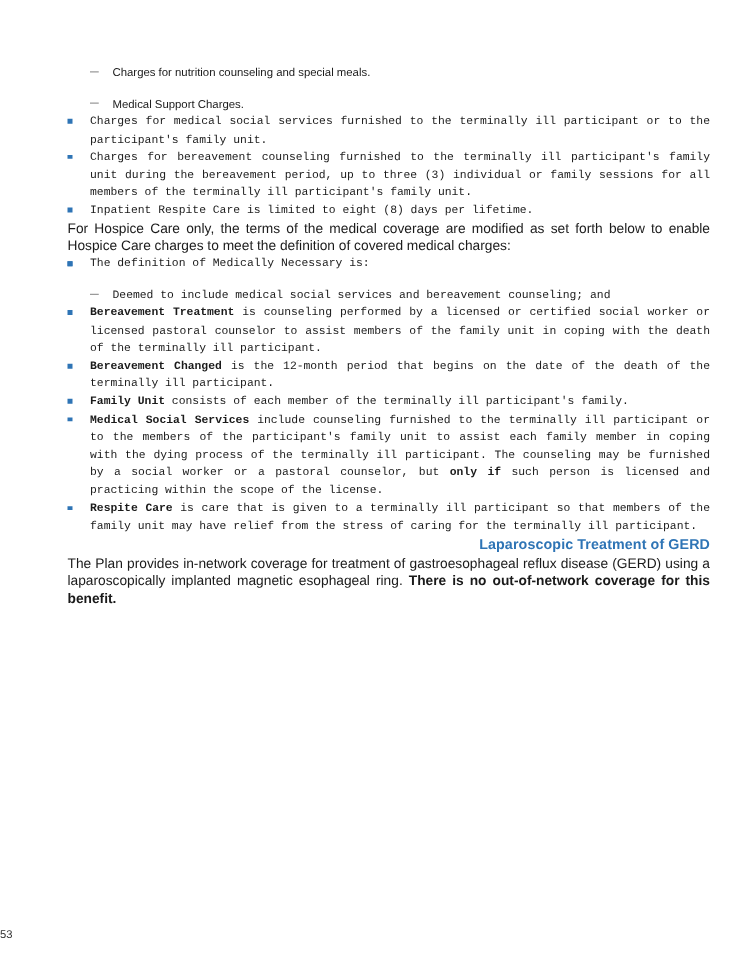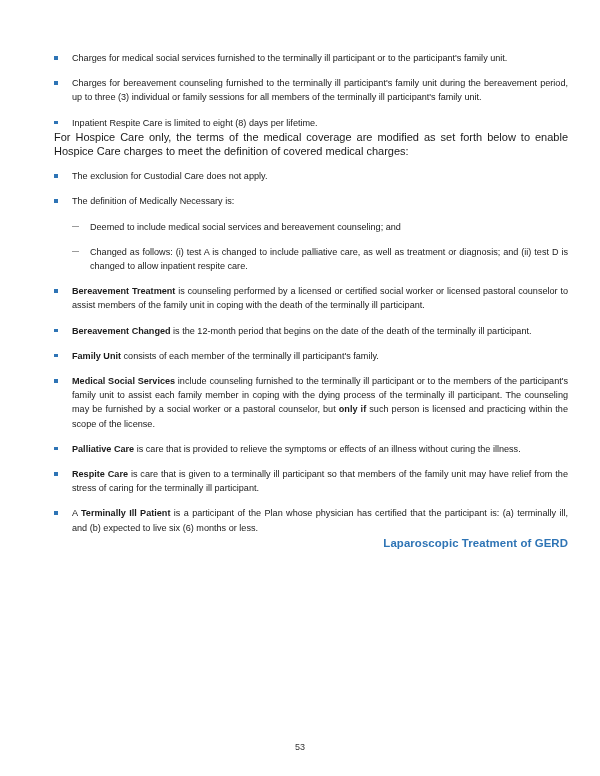--- a/index.html
+++ b/index.html
@@ -40,25 +40,25 @@
 
   
   ul.lvl1 {
     list-style: none;
     margin: 0;
     padding: 0;
   }
   ul.lvl1 > li {
     position: relative;
     padding-left: 18px;
-    margin-top: 11px;
     font-size: 9.1px;
     line-height: 14.2px;
     text-align: justify;
     color: #1a1a1a;
+    font-family: Liberation Mono, monospace;
   }
   ul.lvl1 > li .sq-bullet {
     position: absolute;
     left: 0;
     top: 5px;
     width: 3.6px;
     height: 3.6px;
     background: #2e74b5;
     display: block;
   }
@@ -107,32 +107,42 @@
   .heading-gap { margin-top: 26px; text-align: right; }
 
   b, strong { font-weight: bold; }
 
   
   .page-number {
     position: absolute;
     left: 0;
     right: 0;
     top: 741px;
-    text-align: center;
+    text-align: left;
     font-size: 9px;
     line-height: 12px;
     color: #333333;
   }
 </style>
 </head>
 <body>
 
 <div class="page">
   <div class="content">
 
+    <ul class="lvl2">
+      <li>
+        <span class="dash-bullet"></span>
+        <span>Charges for nutrition counseling and special meals.</span>
+      </li>
+      <li>
+        <span class="dash-bullet"></span>
+        <span>Medical Support Charges.</span>
+      </li>
+    </ul>
 
     <ul class="lvl1">
       <li>
         <span class="sq-bullet"></span>
         <span>Charges for medical social services furnished to the terminally ill participant or to the participant's family unit.</span>
       </li>
       <li>
         <span class="sq-bullet"></span>
         <span>Charges for bereavement counseling furnished to the terminally ill participant's family unit during the bereavement period, up to three (3) individual or family sessions for all members of the terminally ill participant's family unit.</span>
       </li>
@@ -140,34 +150,29 @@
         <span class="sq-bullet"></span>
         <span>Inpatient Respite Care is limited to eight (8) days per lifetime.</span>
       </li>
     </ul>
 
     <p class="body-para gap-para">For Hospice Care only, the terms of the medical coverage are modified as set forth below to enable Hospice Care charges to meet the definition of covered medical charges:</p>
 
     <ul class="lvl1">
       <li>
         <span class="sq-bullet"></span>
-        <span>The exclusion for Custodial Care does not apply.</span>
       </li>
       <li>
         <span class="sq-bullet"></span>
         <span>The definition of Medically Necessary is:</span>
         <ul class="lvl2">
           <li>
             <span class="dash-bullet"></span>
             <span>Deemed to include medical social services and bereavement counseling; and</span>
           </li>
-          <li>
-            <span class="dash-bullet"></span>
-            <span>Changed as follows: (i) test A is changed to include palliative care, as well as treatment or diagnosis; and (ii) test D is changed to allow inpatient respite care.</span>
-          </li>
         </ul>
       </li>
     </ul>
 
 
     <ul class="lvl1">
 
       <li>
         <span class="sq-bullet"></span>
         <b>Bereavement Treatment</b><span> is counseling performed by a licensed or certified social worker or licensed pastoral counselor to assist members of the family unit in coping with the death of the terminally ill participant.</span>
@@ -181,36 +186,29 @@
       <li>
         <span class="sq-bullet"></span>
         <b>Family Unit</b><span> consists of each member of the terminally ill participant's family.</span>
       </li>
 
       <li>
         <span class="sq-bullet"></span>
         <b>Medical Social Services</b><span> include counseling furnished to the terminally ill participant or to the members of the participant's family unit to assist each family member in coping with the dying process of the terminally ill participant. The counseling may be furnished by a social worker or a pastoral counselor, but </span><b>only if</b><span> such person is licensed and practicing within the scope of the license.</span>
       </li>
 
-      <li>
-        <span class="sq-bullet"></span>
-        <b>Palliative Care</b><span> is care that is provided to relieve the symptoms or effects of an illness without curing the illness.</span>
-      </li>
 
       <li>
         <span class="sq-bullet"></span>
         <b>Respite Care</b><span> is care that is given to a terminally ill participant so that members of the family unit may have relief from the stress of caring for the terminally ill participant.</span>
       </li>
 
-      <li>
-        <span class="sq-bullet"></span>
-        <span>A </span><b>Terminally Ill Patient</b><span> is a participant of the Plan whose physician has certified that the participant is: (a) terminally ill, and (b) expected to live six (6) months or less.</span>
-      </li>
 
     </ul>
 
     <h2 class="section-heading heading-gap">Laparoscopic Treatment of GERD</h2>
 
+    <p class="body-para gap-para"><span>The Plan provides in-network coverage for treatment of gastroesophageal reflux disease (GERD) using a laparoscopically implanted magnetic esophageal ring. </span><b>There is no out-of-network coverage for this benefit.</b></p>
 
   </div>
 
   <div class="page-number">53</div>
 </div>
 
 </body></html>

